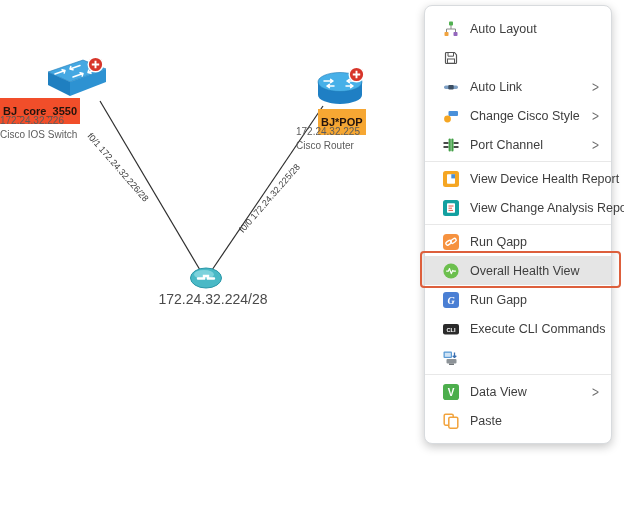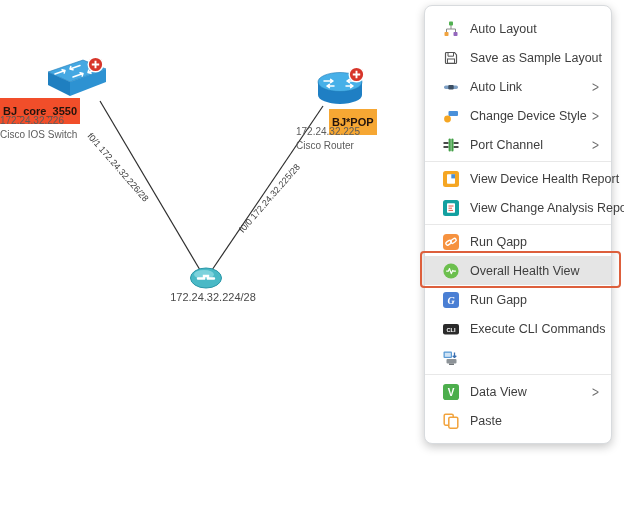--- a/index.html
+++ b/index.html
@@ -18,21 +18,21 @@
   #switch-badge{left:87px;top:56px;}
   #router-badge{left:348px;top:66px;}
   .dev-name{position:absolute;font-size:11px;font-weight:bold;color:#24140d;padding:7px 3px;white-space:nowrap;}
   #switch-name{left:0px;top:98px;}
   #router-name{left:318px;top:109px;}
   .dev-sub{position:absolute;font-size:10px;color:#5c5c5c;text-align:left;white-space:nowrap;}
   #switch-ip{left:0px;top:115px;width:84px;}
   #switch-type{left:0px;top:129px;width:86px;}
   #router-ip{left:296px;top:126px;width:86px;}
   #router-type{left:296px;top:140px;width:86px;}
-  #media-label{left:158px;top:291px;width:110px;position:absolute;font-size:11px;color:#4a4a4a;text-align:center;}
+  #media-label{left:158px;top:291px;width:110px;position:absolute;font-size:14px;color:#4a4a4a;text-align:center;}
   
   .context-menu{position:absolute;left:424px;top:5px;width:188px;background:#fff;
       border:1px solid #d8dbde;border-radius:8px;box-shadow:0 3px 10px rgba(0,0,0,.22);
       padding:8px 0;box-sizing:border-box;}
   .menu-item{height:29px;display:flex;align-items:center;padding:0 8px 0 18px;cursor:default;}
   .menu-item.highlighted{background:#e5e5e5;}
   .mi-icon{width:16px;height:16px;flex:0 0 16px;display:flex;align-items:center;justify-content:center;}
   .mi-icon svg{display:block;}
   .mi-label{margin-left:11px;font-size:12.5px;color:#3e3e3e;white-space:nowrap;}
   .mi-arrow{margin-left:auto;font-size:12px;color:#6d6d6d;transform:scaleY(1.25);padding-right:4px;}
@@ -79,21 +79,21 @@
       <path d="M10 13 h9 M19 13 l-2.4 -1.6 M19 13 l-2.4 1.6"></path>
       <path d="M42 13 h-9 M33 13 l2.4 -1.6 M33 13 l2.4 1.6"></path>
       <path d="M20 18 h-7 M13 18 l2.4 -1.6 M13 18 l2.4 1.6"></path>
       <path d="M32 18 h7 M39 18 l-2.4 -1.6 M39 18 l-2.4 1.6"></path>
     </g>
   </svg>
   <svg class="badge" id="router-badge" viewBox="0 0 17 17">
     <circle cx="8.5" cy="8.5" r="7.3" fill="#d7352a" stroke="#fff" stroke-width="1.4"></circle>
     <path d="M8.5 4.8v7.4 M4.8 8.5h7.4" stroke="#fff" stroke-width="1.9"></path>
   </svg>
-  <div class="dev-name" id="router-name" style="background: rgb(246, 167, 51); margin-left: 11px;">BJ*POP</div>
+  <div class="dev-name" id="router-name" style="background: rgb(246, 167, 51);">BJ*POP</div>
   <div class="dev-sub" id="router-ip">172.24.32.225</div>
   <div class="dev-sub" id="router-type">Cisco Router</div>
 
   <svg class="dev-icon" id="media-icon" viewBox="0 0 34 24">
     <ellipse cx="17" cy="12" rx="15.5" ry="10" fill="#49b9c6" stroke="#2a97a8" stroke-width="1"></ellipse>
     <ellipse cx="15" cy="8.5" rx="10" ry="4.5" fill="#8fdbe3" opacity="0.75"></ellipse>
     <path d="M9 12.5 h6 v-2.5 h4 v2.5 h6" stroke="#fff" stroke-width="2.4" fill="none" stroke-linecap="round"></path>
   </svg>
   <div id="media-label">172.24.32.224/28</div>
 
@@ -110,40 +110,39 @@
         <span class="mi-label">Auto Layout</span>
       </div>
       <div class="menu-item">
         <span class="mi-icon">
           <svg width="16" height="16" viewBox="0 0 16 16">
             <path d="M2.5 3.5 a1 1 0 0 1 1-1 h8 l2 2.5 v7.5 a1 1 0 0 1 -1 1 h-9 a1 1 0 0 1 -1-1 z" fill="none" stroke="#555" stroke-width="1.2"></path>
             <path d="M5 2.8v3.4h5.5V2.8" fill="none" stroke="#555"></path>
             <rect x="4.5" y="9" width="7" height="4.2" fill="none" stroke="#555"></rect>
           </svg>
         </span>
-        <span class="mi-label">Save as Sample Layout</span>
       </div>
       <div class="menu-item">
         <span class="mi-icon">
           <svg width="16" height="16" viewBox="0 0 16 16">
             <rect x="1" y="6.5" width="14" height="3.6" rx="1.8" fill="#7d9fc4"></rect>
             <rect x="5.3" y="6" width="5.4" height="4.6" rx="1" fill="#3d4f63"></rect>
           </svg>
         </span>
         <span class="mi-label">Auto Link</span>
         <span class="mi-arrow">&gt;</span>
       </div>
       <div class="menu-item">
         <span class="mi-icon">
           <svg width="16" height="16" viewBox="0 0 16 16">
             <rect x="5.5" y="3" width="9.5" height="5" rx="1" fill="#4a90d9"></rect>
             <circle cx="4.5" cy="11" r="3.4" fill="#f5a623"></circle>
           </svg>
         </span>
-        <span class="mi-label">Change Device Style</span>
+        <span class="mi-label">Change Cisco Style</span>
         <span class="mi-arrow">&gt;</span>
       </div>
       <div class="menu-item">
         <span class="mi-icon">
           <svg width="16" height="16" viewBox="0 0 16 16">
             <rect x="0.5" y="5" width="5" height="2" fill="#4a4a4a"></rect>
             <rect x="0.5" y="9" width="5" height="2" fill="#4a4a4a"></rect>
             <rect x="10.5" y="5" width="5" height="2" fill="#4a4a4a"></rect>
             <rect x="10.5" y="9" width="5" height="2" fill="#4a4a4a"></rect>
             <rect x="5.6" y="1.5" width="2.2" height="13" rx="1.1" fill="#43a047"></rect>

